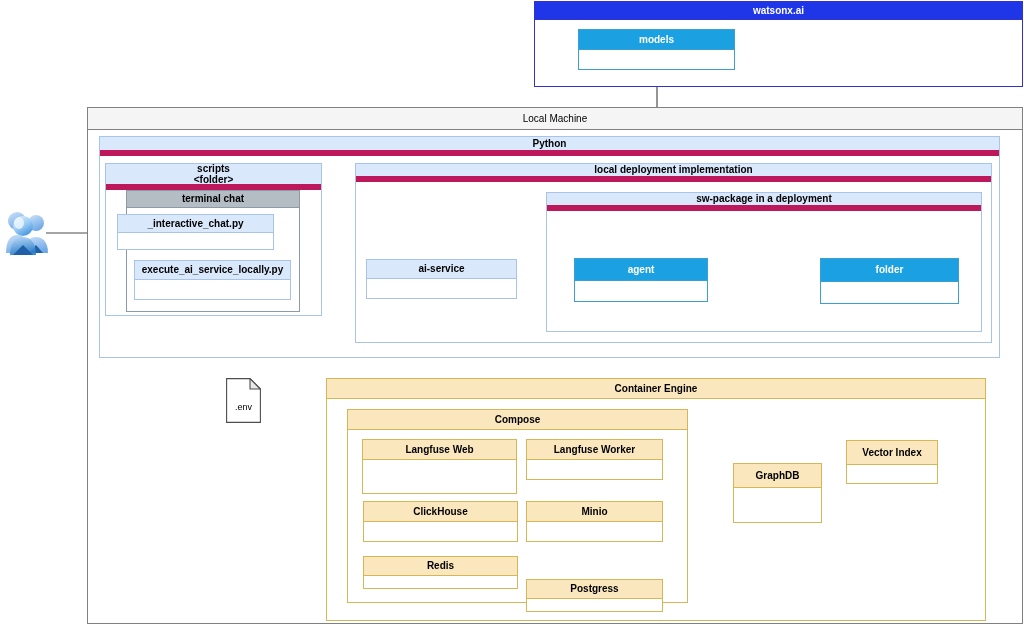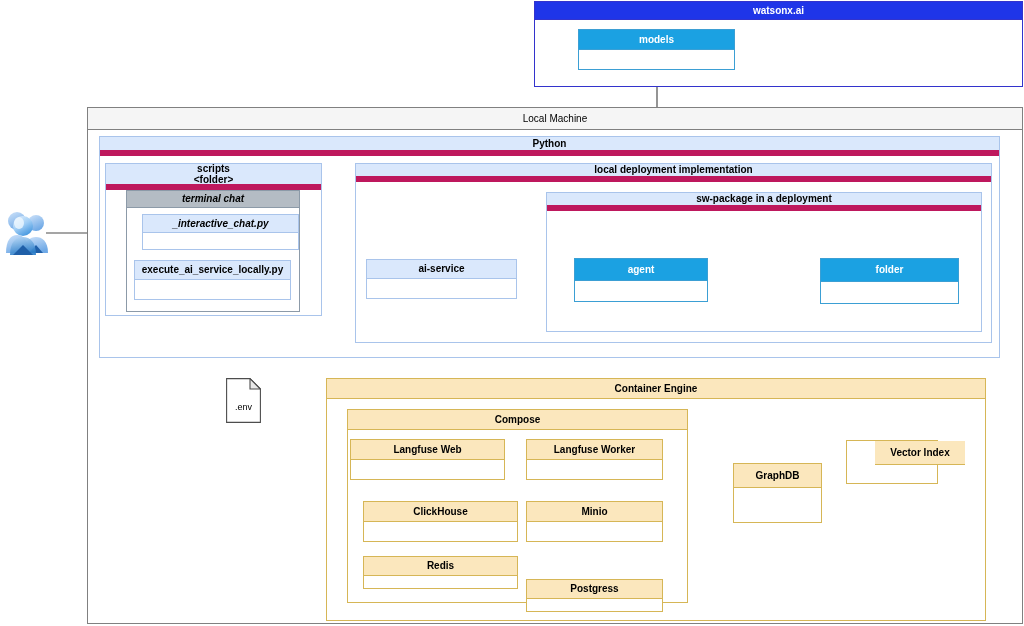--- a/index.html
+++ b/index.html
@@ -60,21 +60,20 @@
     font-size: 10px;
   }
   
   .greygrp {
     border: 1px solid #8c9aa8;
   }
   .greygrp > .hdr {
     background: #b4bcc4;
     border-bottom: 1px solid #8c9aa8;
     font-size: 10px;
-    font-style: italic;
   }
   
   .bluenode {
     border: 1px solid #a9c4eb;
   }
   .bluenode > .hdr {
     background: #dae8fc;
     border-bottom: 1px solid #a9c4eb;
     font-size: 10px;
   }
@@ -178,21 +177,21 @@
 
   <div class="box bluegrp" style="left:105px;top:163px;width:217px;height:153px;">
     <div class="hdr" style="height:26px;">scripts
 &lt;folder&gt;</div>
   </div>
 
   <div class="box greygrp" style="left:126px;top:190px;width:174px;height:122px;">
     <div class="hdr" style="height:17px;">terminal chat</div>
   </div>
 
-  <div class="box bluenode" style="left:142px;top:214px;width:157px;height:36px;font-style:italic;">
+  <div class="box bluenode" style="left:117px;top:214px;width:157px;height:36px;">
     <div class="hdr" style="height:18px;">_interactive_chat.py</div>
   </div>
 
   <div class="box bluenode" style="left:134px;top:260px;width:157px;height:40px;">
     <div class="hdr" style="height:19px;">execute_ai_service_locally.py</div>
   </div>
 
   <div class="box bluegrp" style="left:355px;top:163px;width:637px;height:180px;">
     <div class="hdr" style="height:18px;">local deployment implementation</div>
   </div>
@@ -222,21 +221,21 @@
   </div>
 
   <div class="box amber" style="left:326px;top:378px;width:660px;height:243px;">
     <div class="hdr" style="height:20px;">Container Engine</div>
   </div>
 
   <div class="box amber" style="left:347px;top:409px;width:341px;height:194px;">
     <div class="hdr" style="height:20px;">Compose</div>
   </div>
 
-  <div class="box amber" style="left:350px;top:439px;width:155px;height:41px;">
+  <div class="box amber" style="left:362px;top:439px;width:155px;height:55px;">
     <div class="hdr" style="height:20px;">Langfuse Web</div>
   </div>
 
   <div class="box amber" style="left:526px;top:439px;width:137px;height:41px;">
     <div class="hdr" style="height:20px;">Langfuse Worker</div>
   </div>
 
   <div class="box amber" style="left:363px;top:501px;width:155px;height:41px;">
     <div class="hdr" style="height:20px;">ClickHouse</div>
   </div>
@@ -252,21 +251,21 @@
   <div class="box amber" style="left:526px;top:579px;width:137px;height:33px;">
     <div class="hdr" style="height:19px;">Postgress</div>
   </div>
 
 
   <div class="box amber" style="left:733px;top:463px;width:89px;height:60px;">
     <div class="hdr" style="height:24px;">GraphDB</div>
   </div>
 
   <div class="box amber" style="left:846px;top:440px;width:92px;height:44px;">
-    <div class="hdr" style="height:24px;margin-left:28px;">Vector Index</div>
+    <div class="hdr" style="height:24px;">Vector Index</div>
   </div>
 
   <div class="usersicon" style="left:5px;top:207px;width:44px;height:50px;">
     <svg width="44" height="50" viewBox="0 0 44 50">
       <defs>
         <linearGradient id="gHead" x1="0" y1="0" x2="0.6" y2="1">
           <stop offset="0%" stop-color="#e8f3ff"></stop>
           <stop offset="55%" stop-color="#9fcdf5"></stop>
           <stop offset="100%" stop-color="#4a9ae0"></stop>
         </linearGradient>

